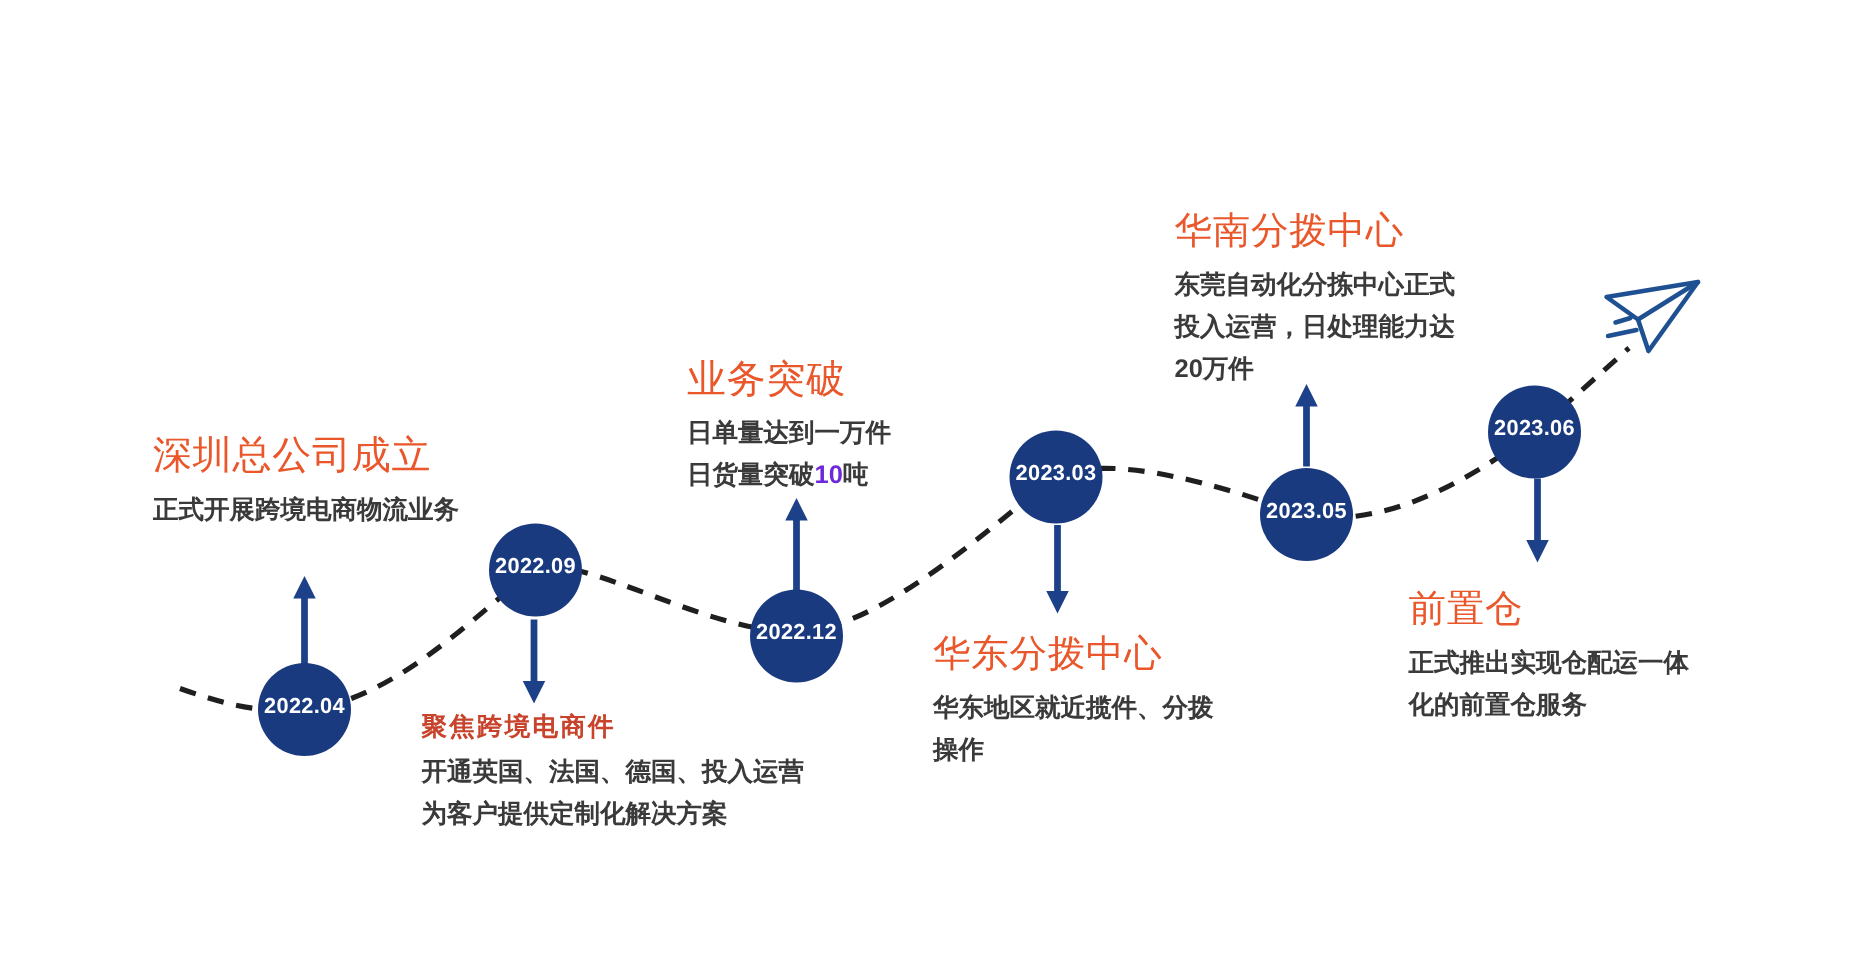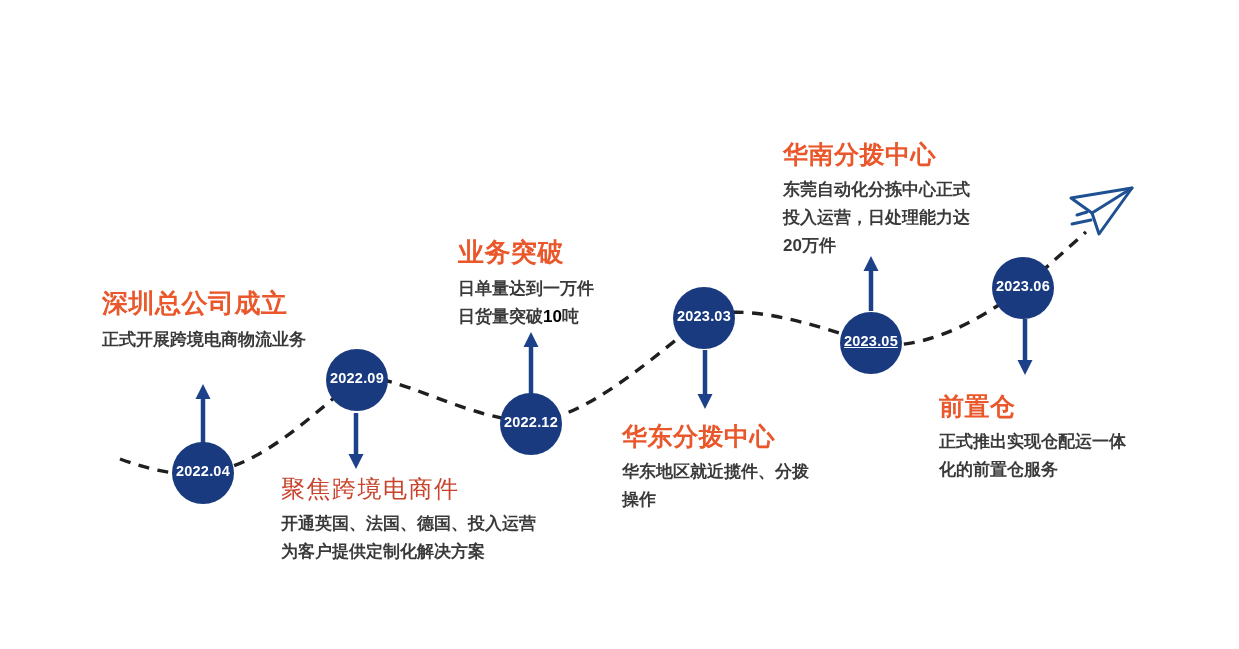--- a/index.html
+++ b/index.html
@@ -16,31 +16,31 @@
   .stem { stroke:#1c4189; stroke-width:4.5; }
   .head { fill:#1c4189; }
   .plane { stroke:#1e5092; stroke-width:3; fill:none; stroke-linejoin:round; stroke-linecap:round; }
   .date {
     position:absolute; width:66px; margin-left:-33px; margin-top:-10px;
     text-align:center; color:#ffffff; font-weight:bold; font-size:14.5px;
     letter-spacing:0.2px; white-space:nowrap;
   }
   .block { position:absolute; white-space:nowrap; }
   .block h2 {
-    margin:0; font-size:25px; line-height:1.25; font-weight:700;
+    margin:0; font-size:25px; line-height:1.25; font-weight:400;
     color:#e9572b; letter-spacing:0.5px;
   }
   .block.xl h2 { font-size:26px; }
   .block.serif h2 {
-    font-family:"Liberation Serif", serif; font-weight:400;
-    color:#c8432b; font-size:24px; letter-spacing:1.5px;
+    font-family:"Liberation Serif", serif; font-weight:700;
+    color:#c8432b; font-size:17px; letter-spacing:1.5px;
   }
   .body { margin-top:6px; }
   .body p { margin:0; font-size:17px; line-height:28px; color:#3a3a3a;font-weight:bold; }
-  .num { color:#000000;text-align:right; }
+  .num { color:#6d28d9;text-align:right; }
 </style>
 </head>
 <body>
 
 <div class="stage">
 
   <svg class="canvas" width="1239" height="649" viewBox="0 0 1239 649">
 
     <path class="dash" d="M120,459
          C148,469 174,476 203,473
@@ -88,21 +88,21 @@
     <circle class="node" cx="531" cy="424" r="31"></circle>
     <circle class="node" cx="704" cy="318" r="31"></circle>
     <circle class="node" cx="871" cy="343" r="31"></circle>
     <circle class="node" cx="1023" cy="288" r="31"></circle>
   </svg>
 
   <div class="date" style="left:203px;  top:473px;">2022.04</div>
   <div class="date" style="left:357px;  top:380px;">2022.09</div>
   <div class="date" style="left:531px;  top:424px;">2022.12</div>
   <div class="date" style="left:704px;  top:318px;">2023.03</div>
-  <div class="date" style="left:871px;  top:343px;text-decoration:underline;">2023.05</div>
+  <div class="date" style="left:871px;  top:343px;">2023.05</div>
   <div class="date" style="left:1023px; top:288px;">2023.06</div>
 
   <div class="block xl" style="left:102px; top:287px;">
     <h2>深圳总公司成立</h2>
     <div class="body">
       <p>正式开展跨境电商物流业务</p>
     </div>
   </div>
 
   <div class="block serif" style="left:281px; top:474px;">

